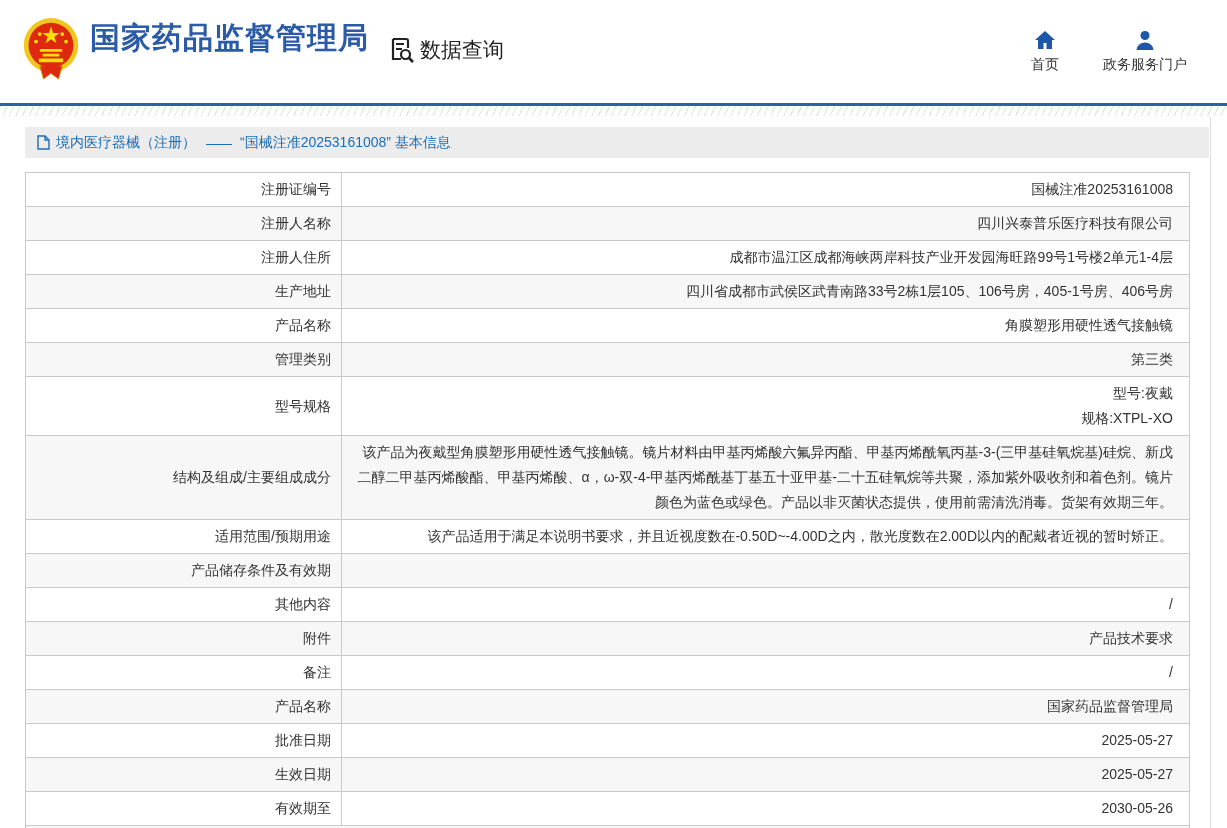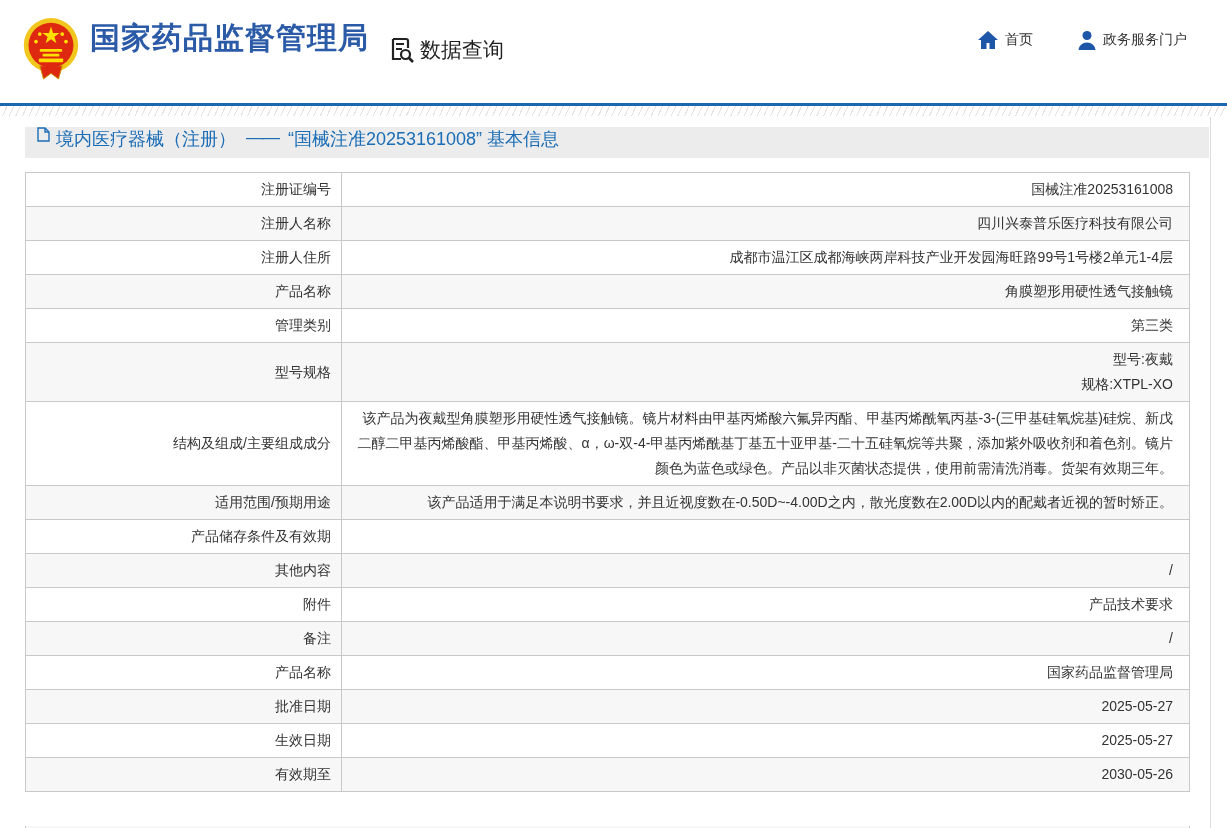--- a/index.html
+++ b/index.html
@@ -25,38 +25,38 @@
     letter-spacing: 1px;
     line-height: 32px;
   }
   .brand-sub { font-size: 14px; color: #2b5aa7; margin-top: 5px; letter-spacing: 0.2px; }
   .data-query {
     position: absolute; left: 387px; top: 36px;
     display: flex; align-items: center; gap: 5px;
     font-size: 21px; color: #1f1f1f; cursor: pointer;
   }
   .top-nav { position: absolute; right: 40px; top: 30px; display: flex; gap: 44px; }
-  .nav-item { display: flex; flex-direction: row; align-items: center; gap: 6px; cursor: pointer; }
+  .nav-item { display: flex; flex-direction: column; align-items: center; gap: 6px; cursor: pointer; }
   .nav-item span { font-size: 14px; color: #333; white-space: nowrap; }
 
   
   .blue-line { position: absolute; top: 103px; left: 0; width: 1227px; height: 3px; background: #1c67b0; }
   .hatch {
     position: absolute; top: 106px; left: 0; width: 1227px; height: 10px;
     background: repeating-linear-gradient(115deg, #e3e3e3 0 1px, transparent 1px 6px);
   }
   .page-edge { position: absolute; left: 1210px; top: 117px; width: 1px; height: 711px; background: #ddd; }
 
   
   .breadcrumb {
     position: absolute; top: 127px; left: 25px; width: 1184px; height: 31px;
     background: #ececec;
-    display: flex; gap: 6px;
+    display: flex; align-items: center; gap: 6px;
     padding-left: 12px;
-    font-size: 18px; color: #1b6db6;
+    font-size: 14px; color: #1b6db6;
   }
   .breadcrumb a { color: #1b6db6; text-decoration: none; cursor: pointer; }
   .breadcrumb .sep { letter-spacing: -2px; margin: 0 4px; }
 
   
   .reg-table {
     position: absolute; top: 172px; left: 25px; width: 1165px;
     border-collapse: collapse;
     font-size: 14px; color: #333;
     border: 1px solid #c9c9c9;
@@ -167,20 +167,24 @@
   <tr>
     <th>注册人名称</th>
     <td>四川兴泰普乐医疗科技有限公司</td>
   </tr>
 
   <tr>
     <th>注册人住所</th>
     <td>成都市温江区成都海峡两岸科技产业开发园海旺路99号1号楼2单元1-4层</td>
   </tr>
 
+  <tr>
+    <th>生产地址</th>
+    <td>四川省成都市武侯区武青南路33号2栋1层105、106号房，405-1号房、406号房</td>
+  </tr>
 
   <tr>
     <th>产品名称</th>
     <td>角膜塑形用硬性透气接触镜</td>
   </tr>
 
   <tr>
     <th>管理类别</th>
     <td>第三类</td>
   </tr>

